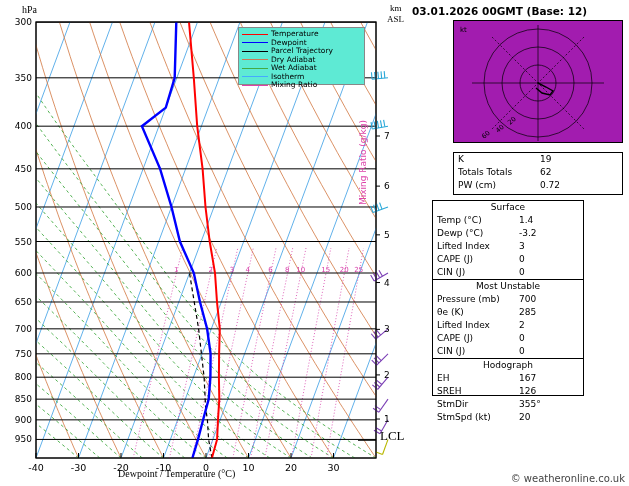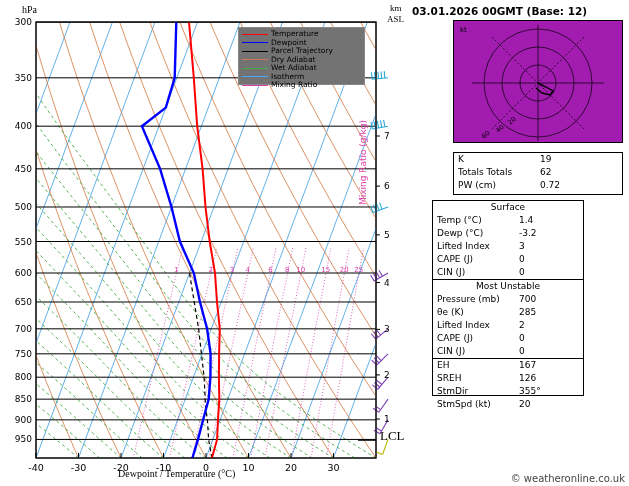--- a/index.html
+++ b/index.html
@@ -3,21 +3,21 @@
 <meta charset="utf-8">
 <style>
   html,body{margin:0;padding:0;}
   body{width:629px;height:486px;background:#ffffff;font-family:"DejaVu Sans",sans-serif;position:relative;overflow:hidden;}
   .root{position:absolute;left:0;top:0;width:629px;height:486px;}
   svg{display:block;}
   .panel{position:absolute;border:1px solid #000;background:#a21caf;box-sizing:border-box;}
   .txt{position:absolute;font-size:9px;color:#000;white-space:nowrap;font-family:Liberation Serif, serif;}
   .ttl{position:absolute;font-size:10.5px;color:#000;white-space:nowrap;}
   
-  #legend{position:absolute;left:238px;top:27px;width:127px;height:58px;border:1px solid #888;background:#737373;box-sizing:border-box;padding:2px 3px;}
+  #legend{position:absolute;left:238px;top:27px;width:127px;height:58px;border:1px solid #888;background:#5eead4;box-sizing:border-box;padding:2px 3px;}
   #legend .row{display:flex;align-items:center;height:8px;margin-bottom:0.5px;}
   #legend .ln{width:26px;height:0;border-top-width:1.6px;border-top-style:solid;margin-right:3px;}
   #legend .lbl{font-size:7.5px;line-height:8px;color:#000;}
   
   .tbl{position:absolute;border:1px solid #000;box-sizing:border-box;background:#fff;}
   .trow{position:relative;height:13px;font-size:9px;}
   .trow .k{position:absolute;left:4px;top:1px;}
   .trow .v{position:absolute;left:86px;top:1px;}
   .thead{font-size:9px;text-align:center;height:13px;padding-top:1px;box-sizing:border-box;}
   .hr{border-top:1px solid #000;}
@@ -364,20 +364,21 @@
       </div>
     <div class="trow">
         <span class="k">CAPE (J)</span>
         <span class="v">0</span>
       </div>
     <div class="trow">
         <span class="k">CIN (J)</span>
         <span class="v">0</span>
       </div>
     <div class="hr"></div>
+    <div class="thead">Hodograph</div>
     <div class="trow">
         <span class="k">EH</span>
         <span class="v">167</span>
       </div>
     <div class="trow">
         <span class="k">SREH</span>
         <span class="v">126</span>
       </div>
     <div class="trow">
         <span class="k">StmDir</span>

